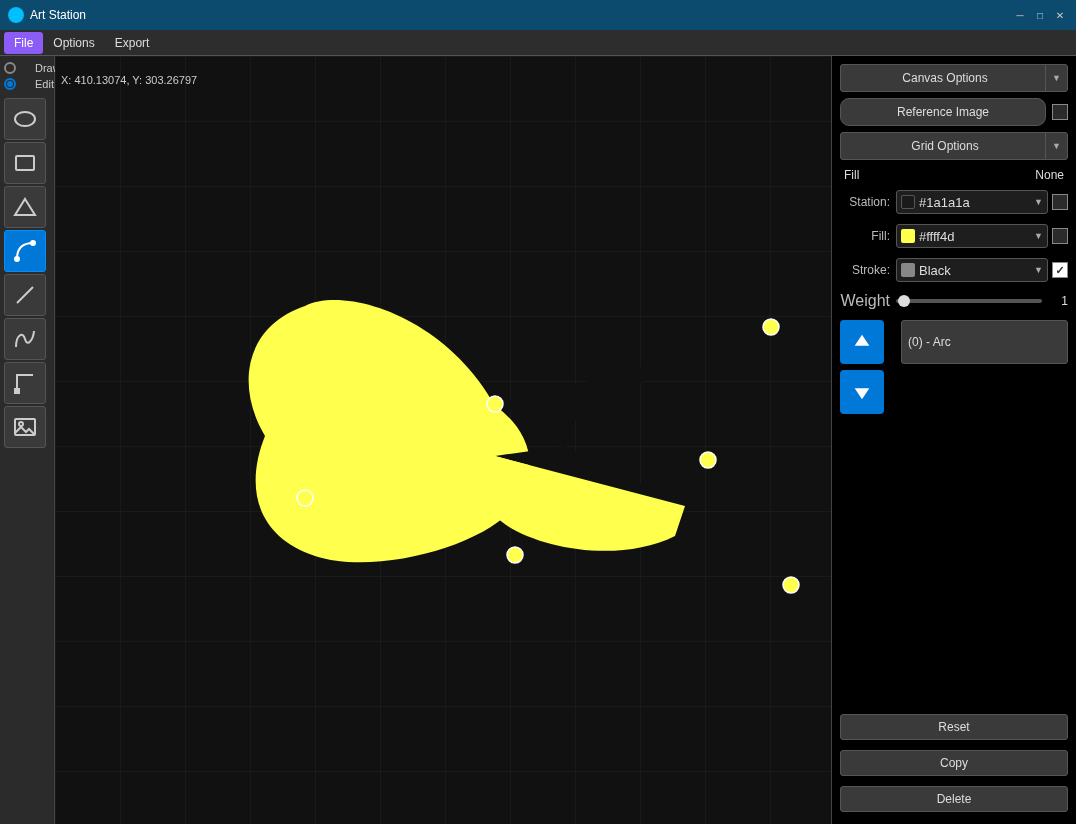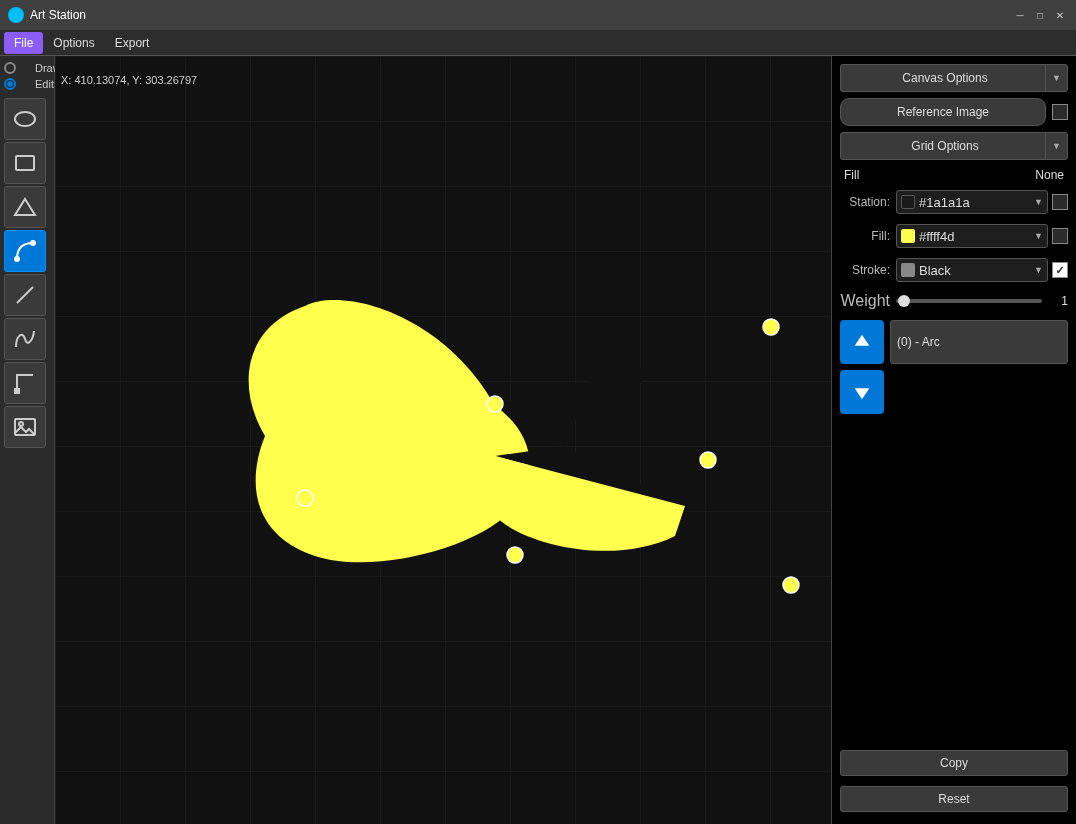--- a/index.html
+++ b/index.html
@@ -9,21 +9,21 @@
       background: #f0f0f0;
       font-family: 'Segoe UI', Arial, sans-serif;
       font-size: 12px;
       overflow: hidden;
       user-select: none;
     }
 
     
     #title-bar {
       height: 30px;
-      background: #404040;
+      background: #0c4a6e;
       display: flex;
       align-items: center;
       padding: 0 8px;
       color: #fff;
       font-size: 12px;
     }
     #title-bar .app-icon {
       width: 16px; height: 16px;
       background: radial-gradient(circle at 50% 50%, #00bfff 60%, #0080cc 100%);
       border-radius: 50%;
@@ -307,21 +307,21 @@
       width: 44px; height: 44px;
       background: #0078d7;
       border: none;
       border-radius: 4px;
       display: flex; align-items: center; justify-content: center;
       cursor: pointer;
     }
     .arrow-btn svg { width: 22px; height: 22px; fill: #fff; }
     .arrows-row {
       display: flex;
-      gap: 6px;
+      gap: 17px;
     }
 
     
     .action-btn {
       height: 26px;
       background: #3a3a3a;
       border: 1px solid #555;
       border-radius: 3px;
       color: #ddd;
       font-size: 12px;
@@ -557,17 +557,18 @@
     <div class="arrows-row">
       <button class="arrow-btn">
         <svg viewBox="0 0 24 24" xmlns="http://www.w3.org/2000/svg">
           <path d="M12 20 L20 8 L4 8 Z" fill="#fff"></path>
         </svg>
       </button>
     </div>
 
     <div class="spacer"></div>
 
+    <div class="action-btn">Reset</div>
     <div class="action-btn">Copy</div>
-    <div class="action-btn">Reset</div>
+    <div class="action-btn">Delete</div>
   </div>
 
 </div>
 
 </body></html>

